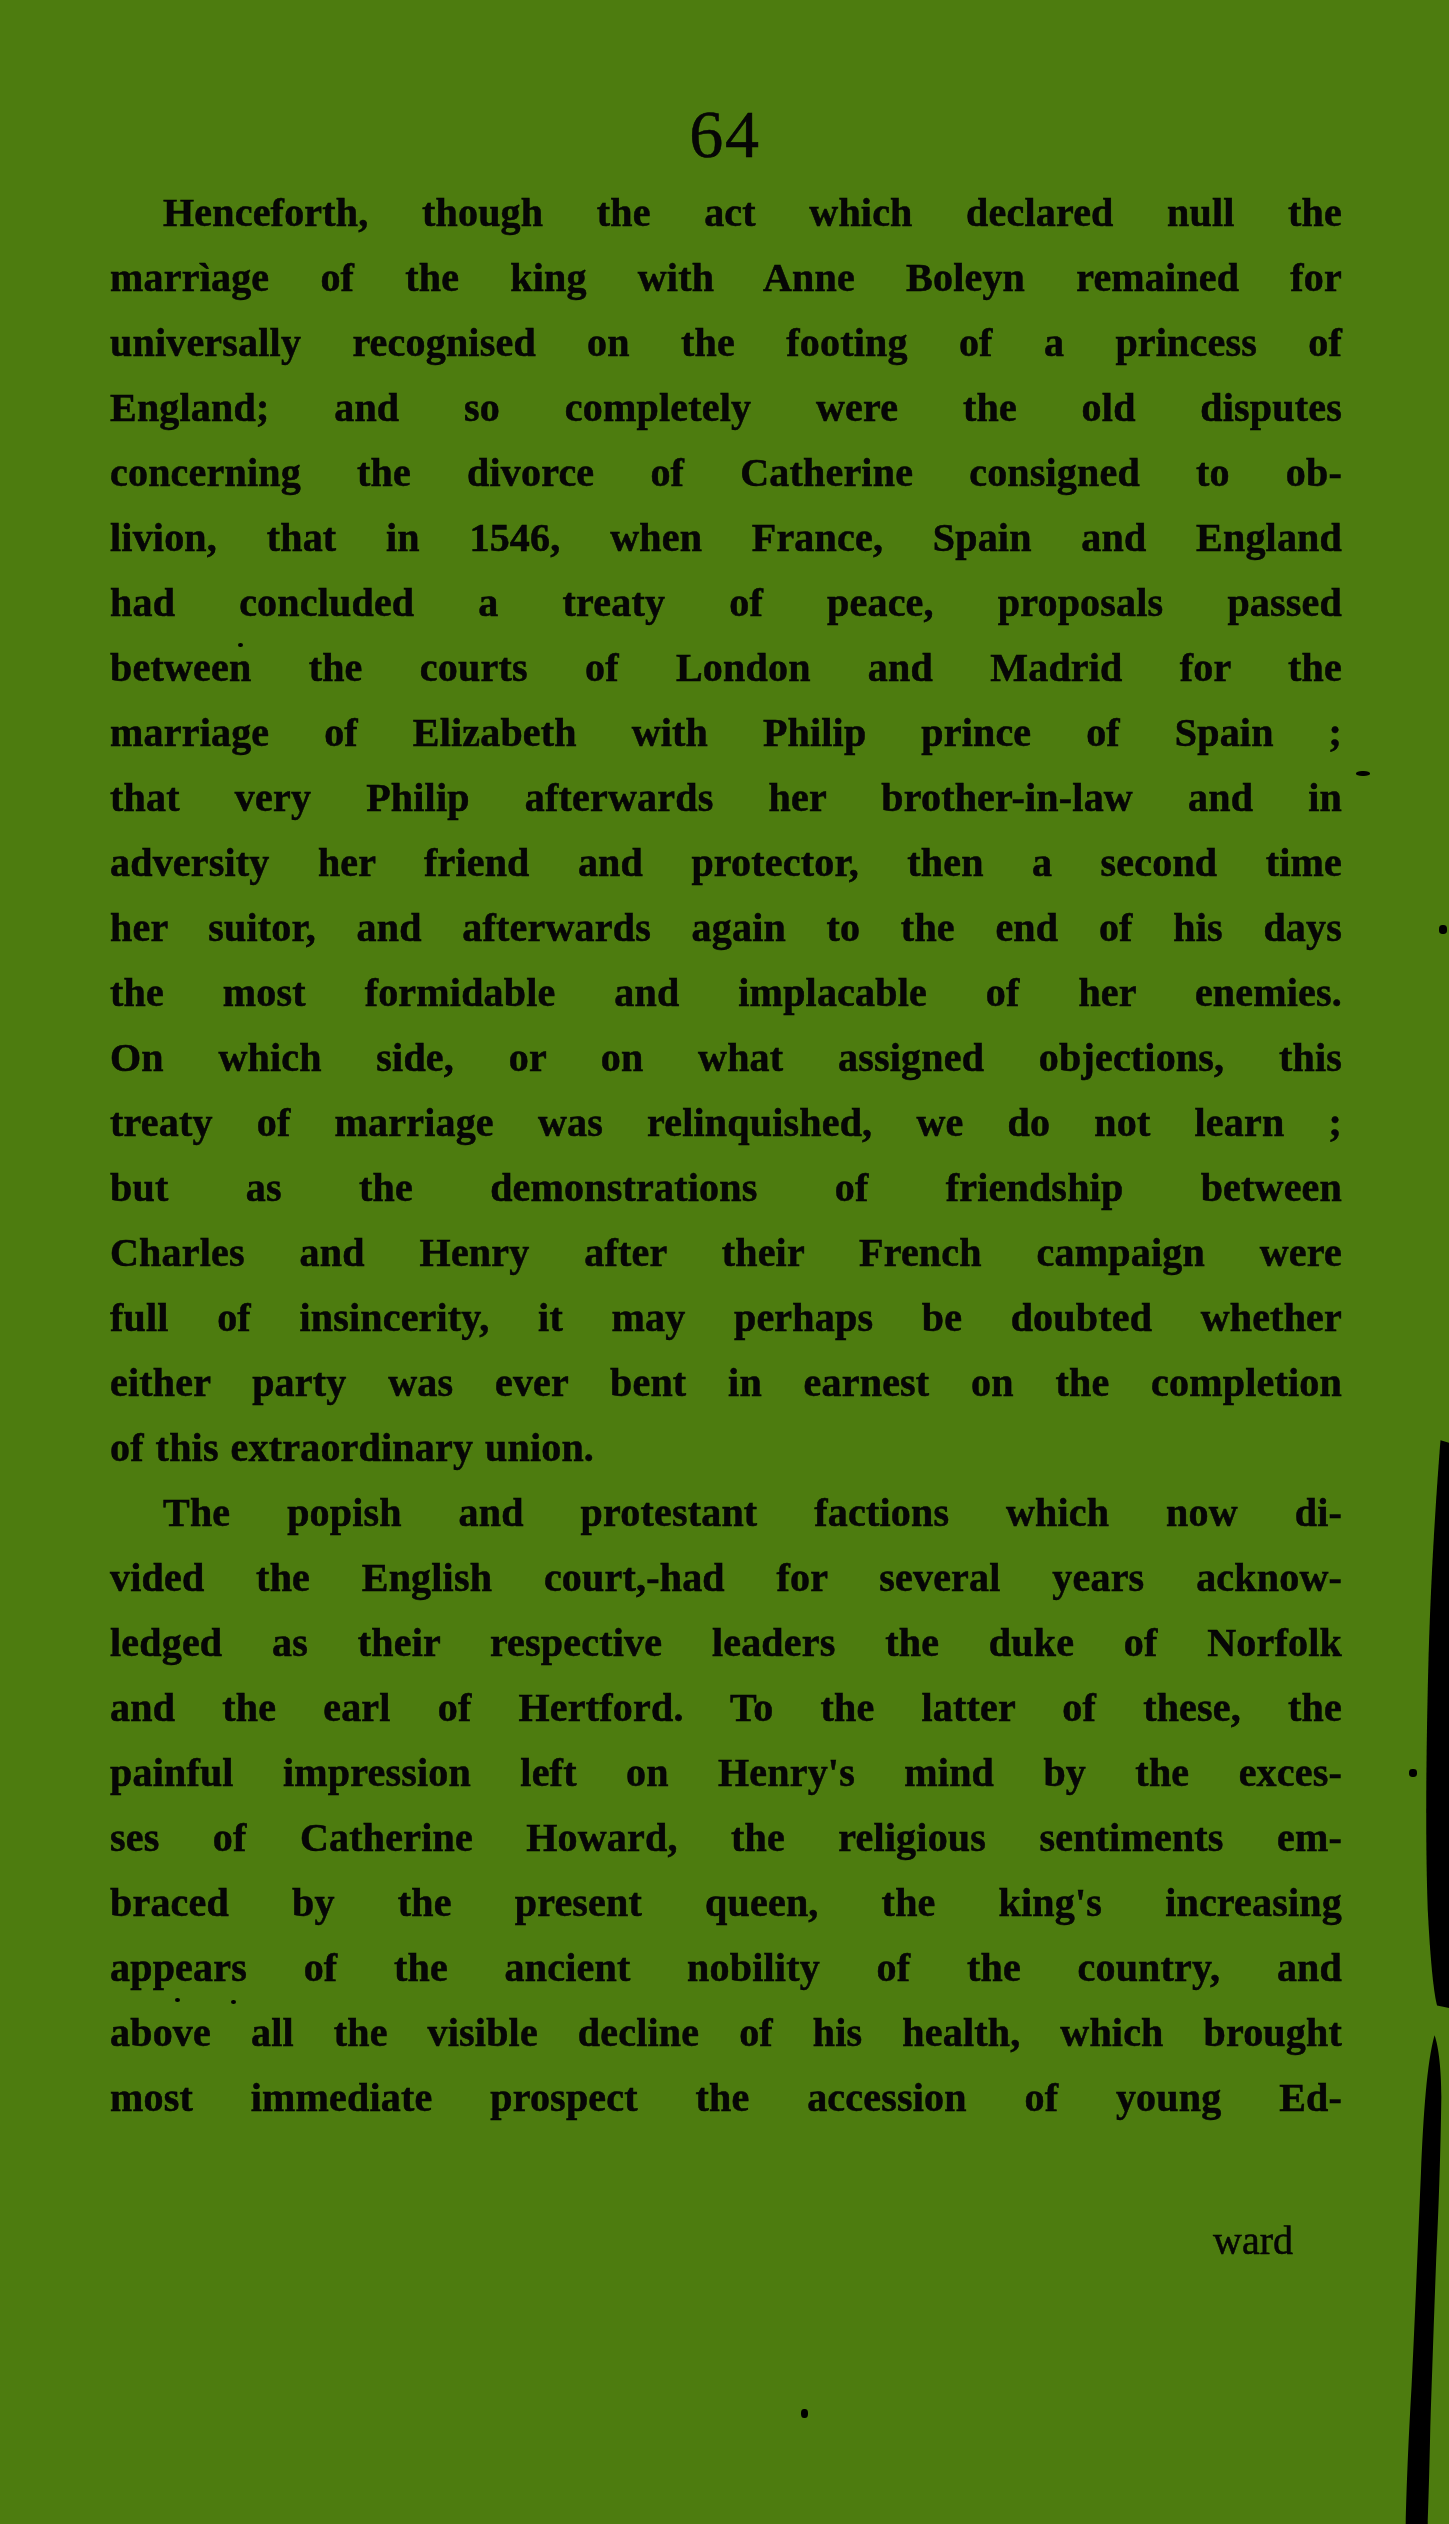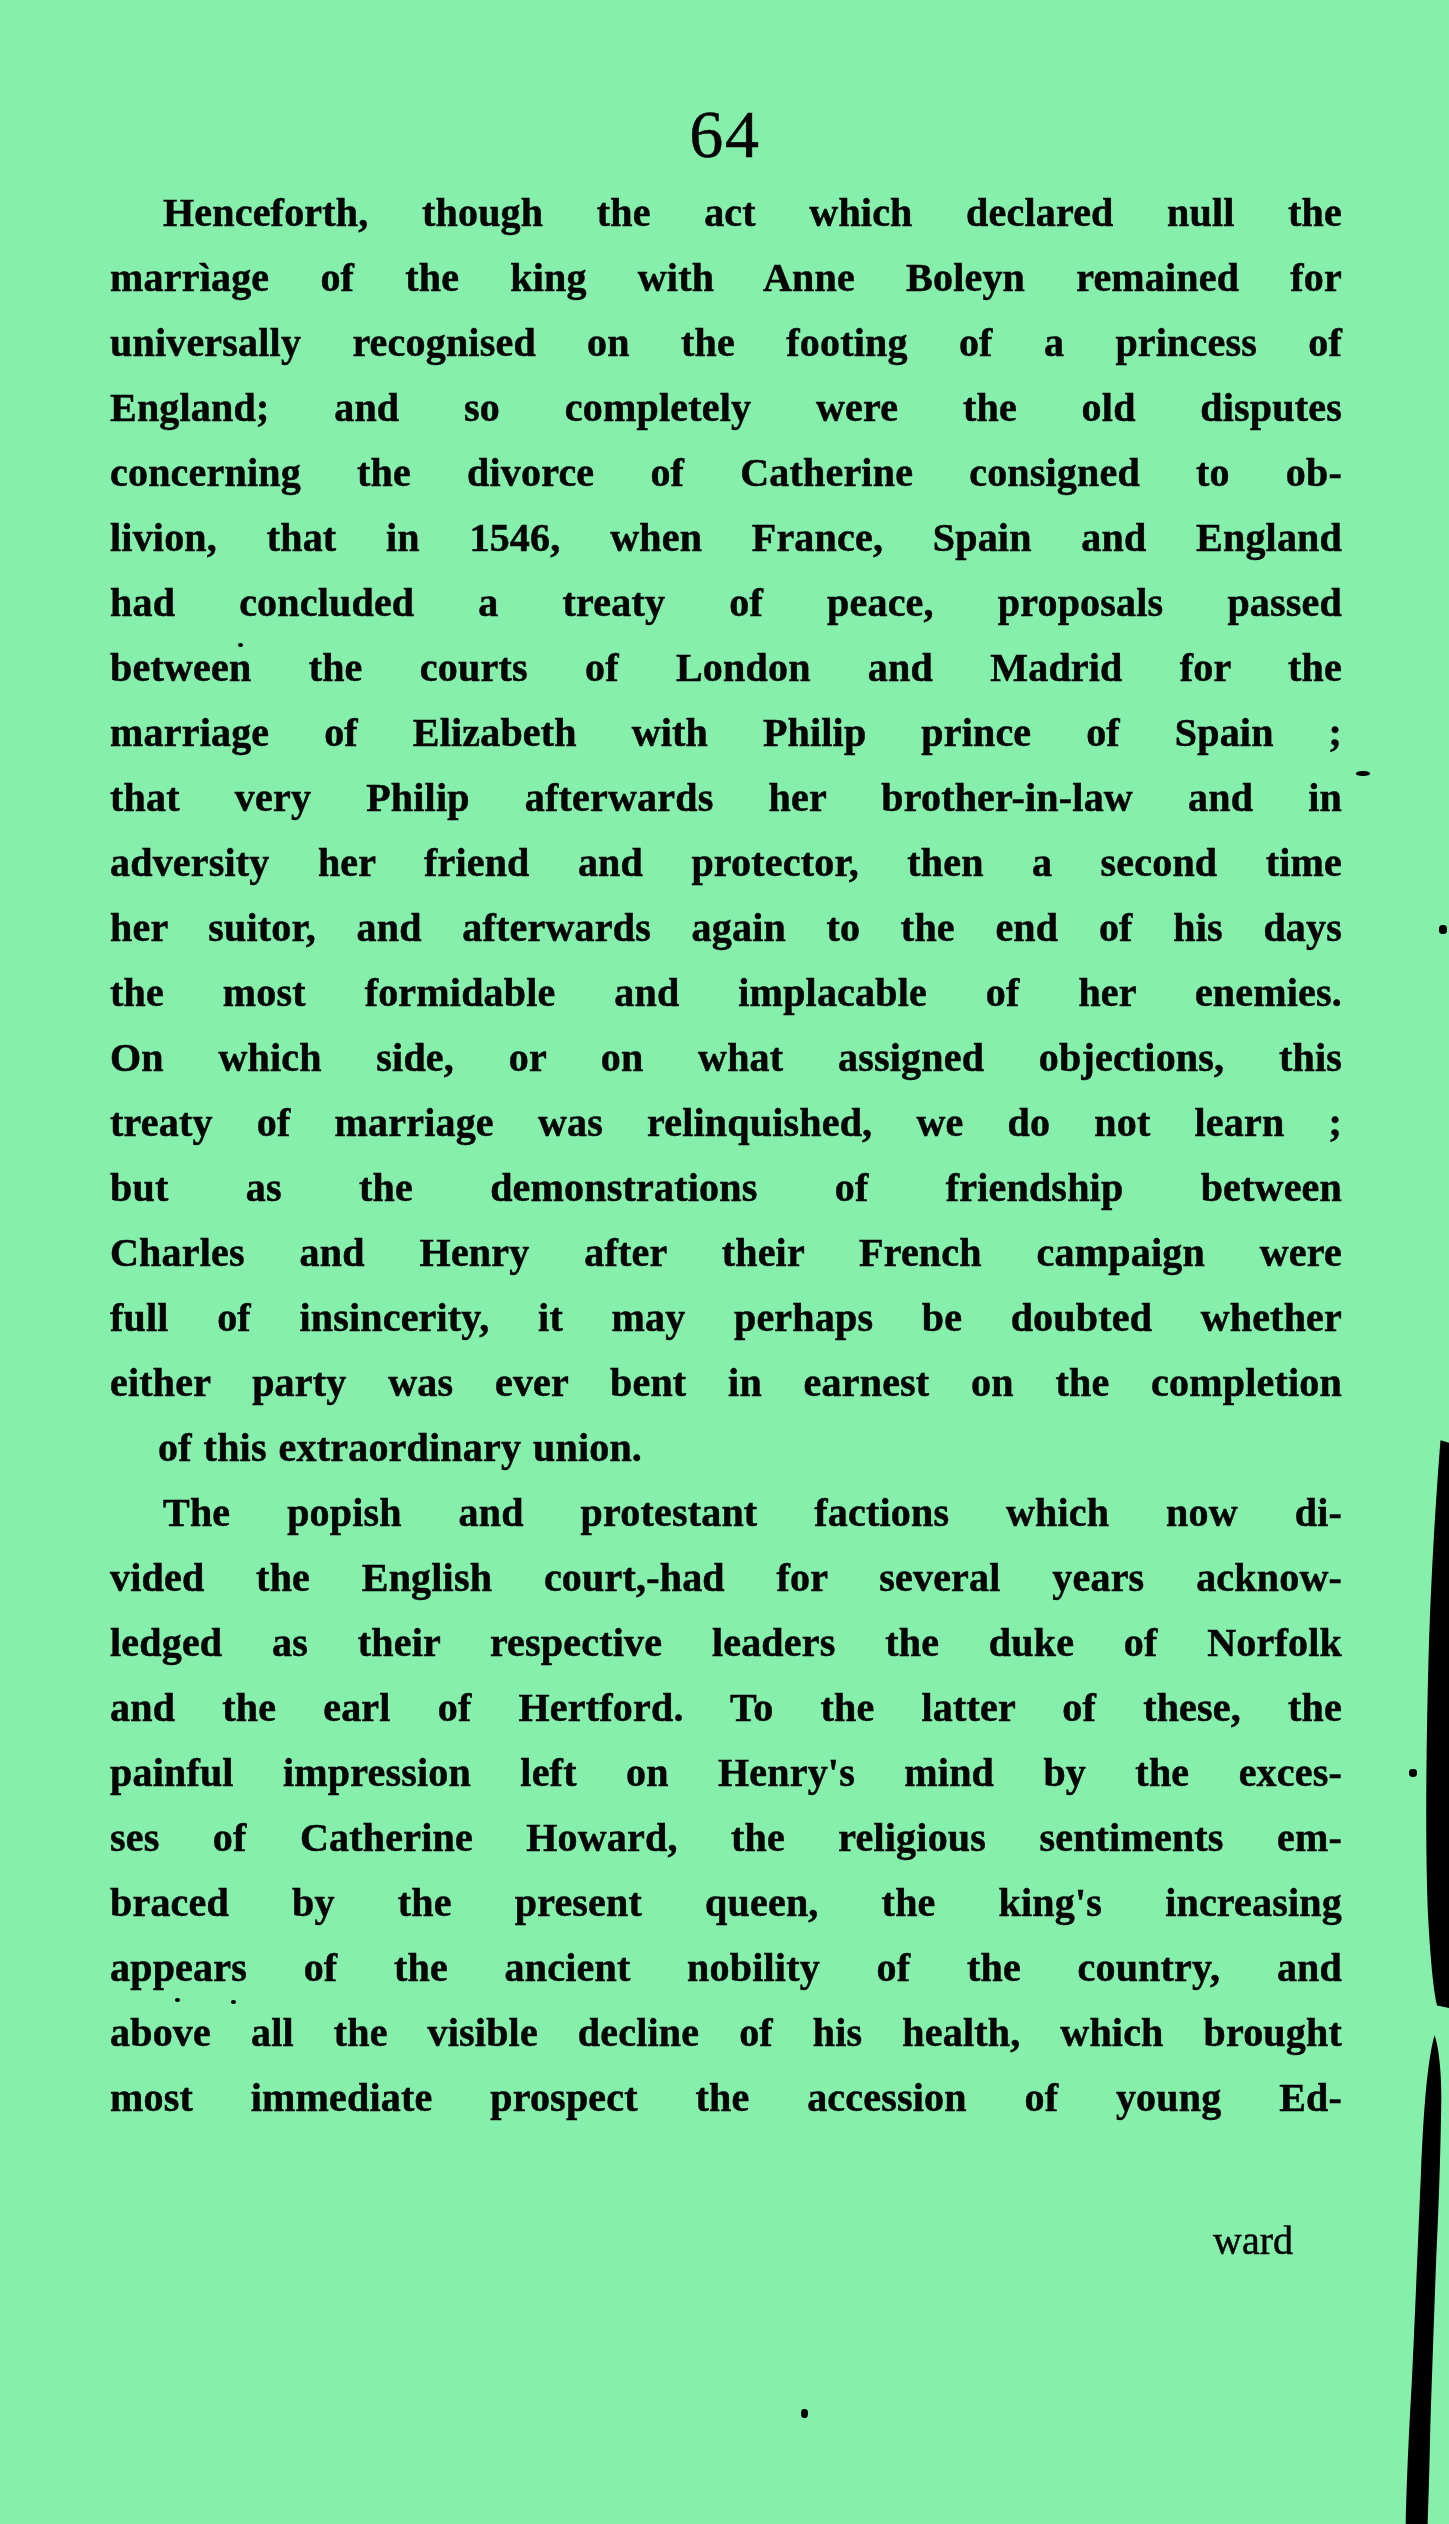--- a/index.html
+++ b/index.html
@@ -4,21 +4,21 @@
 <style>
   html, body {
     margin: 0;
     padding: 0;
     background: #ffffff;
   }
   .page {
     position: relative;
     width: 1450px;
     height: 2525px;
-    background: #86efac;
+    background: #4d7c0f;
     color: #060606;
     font-family: "Liberation Serif", "DejaVu Serif", serif;
     overflow: hidden;
   }
   .page-number {
     position: absolute;
     top: 100px;
     left: 50%;
     transform: translateX(-50%);
     font-size: 68px;
@@ -40,21 +40,20 @@
     text-align: justify;
     text-align-last: justify;
     letter-spacing: 0.2px;
     word-spacing: 1.7px;
     -webkit-text-stroke: 0.5px #000;
   }
   .line.indent { text-indent: 53px; }
   .line.para-end {
     text-align: left;
     text-align-last: left;
-    margin-left: 48px;
   }
   .catchword {
     position: absolute;
     top: 2217px;
     right: 157px;
     font-size: 40px;
     line-height: 48px;
     -webkit-text-stroke: 0.5px #000;
   }
   .artifact-svg {

